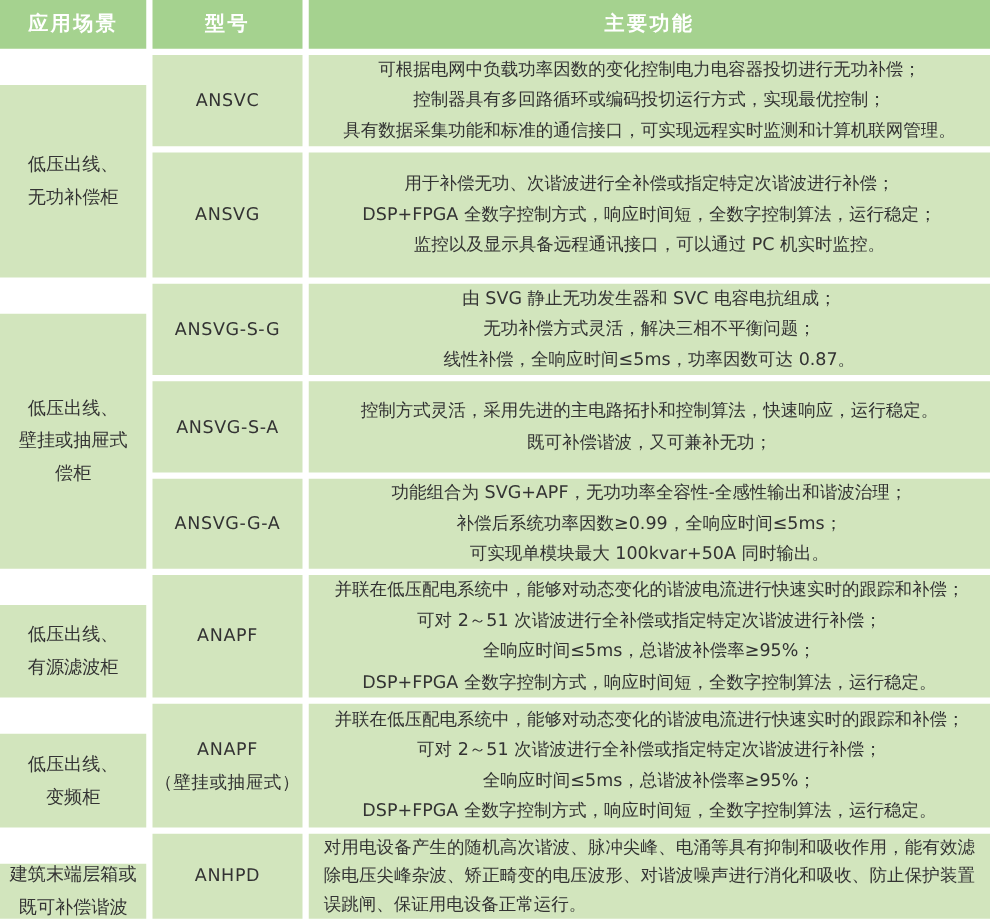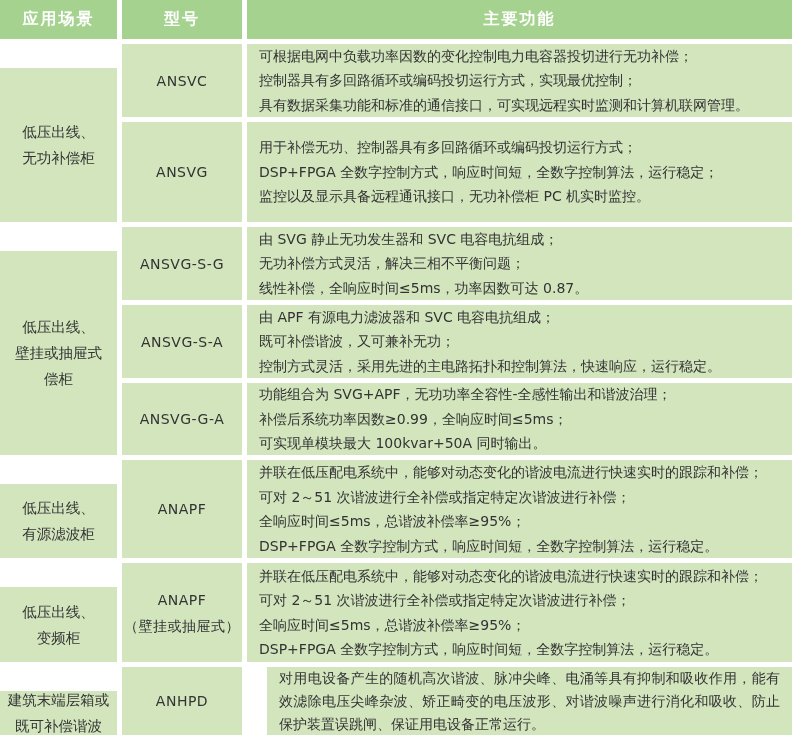--- a/index.html
+++ b/index.html
@@ -53,24 +53,24 @@
     line-height: 26px;
     letter-spacing: 0.5px;
   }
   .func {
     display: flex;
     flex-direction: column;
     justify-content: center;
     font-size: 14px;
     line-height: 24.5px;
     padding: 0 12px;
+    align-items: center;
   }
   .func.para {
     line-height: 23px;
-    margin-left: 20px;
   }
   .func.para .function-line {
     text-align: justify;
   }
 </style>
 </head>
 <body>
 
 <div class="spec-table">
 
@@ -112,41 +112,40 @@
   <div class="cell func" style="grid-area:2/3/3/4">
     <div class="function-line">可根据电网中负载功率因数的变化控制电力电容器投切进行无功补偿；</div>
     <div class="function-line">控制器具有多回路循环或编码投切运行方式，实现最优控制；</div>
     <div class="function-line">具有数据采集功能和标准的通信接口，可实现远程实时监测和计算机联网管理。</div>
   </div>
 
   <div class="cell model" style="grid-area:3/2/4/3">
     <div>ANSVG</div>
   </div>
   <div class="cell func" style="grid-area:3/3/4/4">
-    <div class="function-line">用于补偿无功、控制器具有多回路循环或编码投切运行方式；</div>
+    <div class="function-line">用于补偿无功、次谐波进行全补偿或指定特定次谐波进行补偿；</div>
     <div class="function-line">DSP+FPGA 全数字控制方式，响应时间短，全数字控制算法，运行稳定；</div>
-    <div class="function-line">监控以及显示具备远程通讯接口，无功补偿柜 PC 机实时监控。</div>
+    <div class="function-line">监控以及显示具备远程通讯接口，可以通过 PC 机实时监控。</div>
   </div>
 
   <div class="cell model" style="grid-area:4/2/5/3">
     <div>ANSVG-S-G</div>
   </div>
   <div class="cell func" style="grid-area:4/3/5/4">
     <div class="function-line">由 SVG 静止无功发生器和 SVC 电容电抗组成；</div>
     <div class="function-line">无功补偿方式灵活，解决三相不平衡问题；</div>
     <div class="function-line">线性补偿，全响应时间≤5ms，功率因数可达 0.87。</div>
   </div>
 
   <div class="cell model" style="grid-area:5/2/6/3">
     <div>ANSVG-S-A</div>
   </div>
   <div class="cell func" style="grid-area:5/3/6/4">
-    <div class="function-line">由 APF 有源电力滤波器和 SVC 电容电抗组成；</div>
+    <div class="function-line">控制方式灵活，采用先进的主电路拓扑和控制算法，快速响应，运行稳定。</div>
     <div class="function-line">既可补偿谐波，又可兼补无功；</div>
-    <div class="function-line">控制方式灵活，采用先进的主电路拓扑和控制算法，快速响应，运行稳定。</div>
   </div>
 
   <div class="cell model" style="grid-area:6/2/7/3">
     <div>ANSVG-G-A</div>
   </div>
   <div class="cell func" style="grid-area:6/3/7/4">
     <div class="function-line">功能组合为 SVG+APF，无功功率全容性-全感性输出和谐波治理；</div>
     <div class="function-line">补偿后系统功率因数≥0.99，全响应时间≤5ms；</div>
     <div class="function-line">可实现单模块最大 100kvar+50A 同时输出。</div>
   </div>

